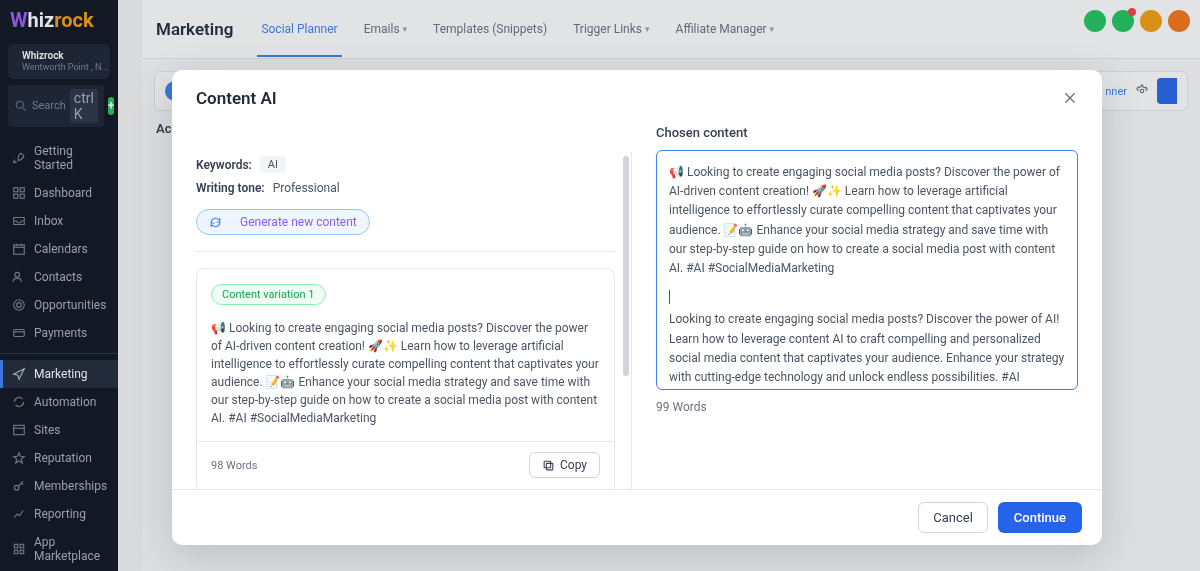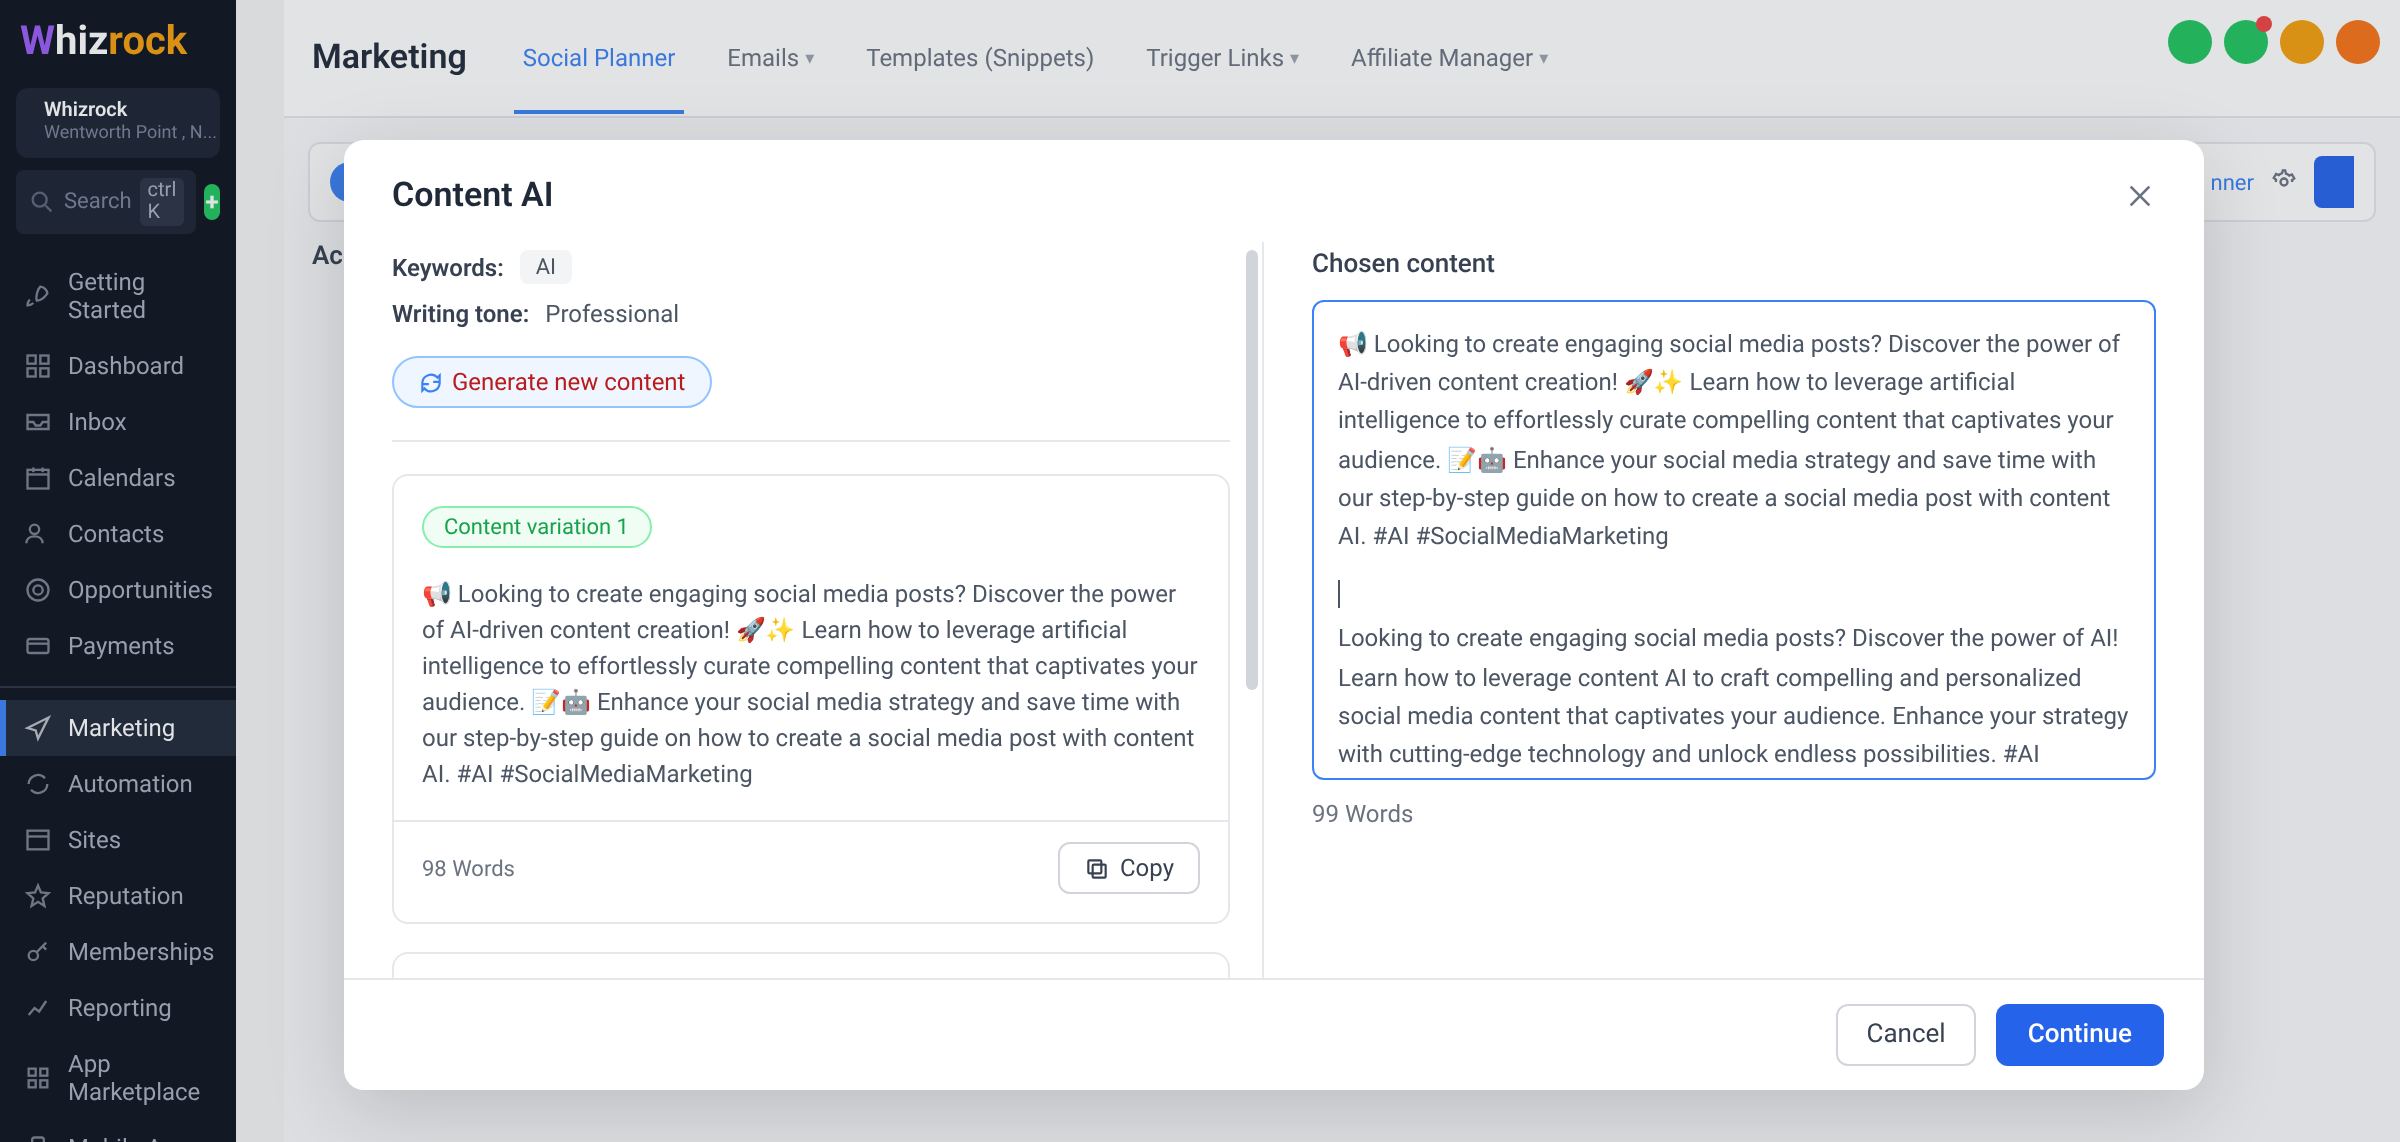--- a/index.html
+++ b/index.html
@@ -11,21 +11,21 @@
   .logo span.w { color: #9b5cf6; }
   .logo span.hiz { color: #ffffff; }
   .logo span.rock { color: #f59e0b; }
   .account-box { margin: 4px 8px; padding: 6px 8px; background: #1a2030; border-radius: 6px; display: flex; align-items: center; gap: 6px; }
   .account-avatar { width: 16px; height: 16px; border-radius: 50%; background: #3a4255; }
   .account-text { display: flex; flex-direction: column; line-height: 1.2; font-size: 10px; }
   .account-text .name { color: #fff; font-weight: 600; }
   .account-text .sub { color: #7a8299; font-size: 9px; white-space: nowrap; overflow: hidden; text-overflow: ellipsis; max-width: 90px;}
   .search-row { margin: 6px 8px; display: flex; gap: 4px; align-items: center; }
   .search-box { flex: 1; background: #1a2030; border-radius: 4px; padding: 4px 6px; display: flex; align-items: center; gap: 4px; font-size: 11px; color: #7a8299; }
-  .search-box .kbd { background: #2a3142; border-radius: 3px; padding: 1px 4px; font-size: 10px; color: #a8b0c0; margin-left: auto;}
+  .search-box .kbd { background: #2a3142; border-radius: 3px; padding: 1px 4px; font-size: 14px; color: #a8b0c0; margin-left: auto;}
   .add-btn { width: 18px; height: 18px; background: #22c55e; border-radius: 4px; display: flex; align-items: center; justify-content: center; color: #fff; font-size: 12px; font-weight: bold;}
   .nav { margin-top: 10px; }
   .nav-item { display: flex; align-items: center; gap: 8px; padding: 7px 12px; font-size: 12px; color: #a8b0c0; cursor: pointer; }
   .nav-item.active { background: #1f2737; color: #fff; border-left: 3px solid #3b82f6; padding-left: 9px;}
   .nav-icon { width: 14px; height: 14px; opacity: 0.7; flex-shrink: 0; }
   .nav-divider { border-top: 1px solid #2a3142; margin: 6px 0; }
 
   
   .topbar { position: absolute; left: 142px; right: 0; top: 0; height: 59px; background: #fff; border-bottom: 1px solid #e5e7eb; display: flex; align-items: center; padding: 0 14px; gap: 18px; }
   .topbar h1 { font-size: 17px; font-weight: 600; color: #1f2937; margin-right: 6px; }
@@ -46,27 +46,27 @@
   .subbar .right{ margin-left:auto; display:flex; gap:8px; align-items:center;}
   .acc-label { font-size: 13px; font-weight:600; color:#374151; margin:10px 2px;}
 
   
   .modal-overlay { position: absolute; inset: 0; background: rgba(55,65,81,0.15); }
   .modal { position: absolute; left: 172px; top: 70px; width: 930px; height: 475px; background: #fff; border-radius: 10px; box-shadow: 0 10px 40px rgba(0,0,0,0.15); display: flex; flex-direction: column; }
   .modal-header { padding: 18px 24px 12px; display: flex; align-items: center; border-bottom: 1px solid transparent;}
   .modal-title { font-size: 17px; font-weight: 600; color: #1f2937; }
   .modal-close { margin-left: auto; font-size: 18px; color: #6b7280; cursor: pointer; background:none; border:none;}
   .modal-body { flex: 1; display: flex; overflow: hidden; }
-  .body-left { width: 460px; border-right: 1px solid #e5e7eb; padding: 4px 16px 0 24px; overflow-y: auto; position:relative;}
+  .body-left { width: 460px; border-right: 1px solid #e5e7eb; padding: 4px 16px 0 24px; overflow-y: auto; position:relative;margin-top:31px;}
   .body-left-scroll { position:absolute; right:2px; top:4px; width:6px; height:220px; background:#d1d5db; border-radius:3px;}
   .body-right { flex: 1; padding: 4px 24px 0 24px; display: flex; flex-direction: column;}
   .kv { font-size: 12px; color: #374151; margin-bottom: 8px; display:flex; align-items:center; gap:8px;}
   .kv .k { font-weight: 600; }
   .kv .chip { background:#f3f4f6; border-radius:4px; padding:2px 8px; font-size:11px; color:#4b5563;}
-  .generate-btn { display: inline-flex; align-items: center; gap: 4px; border: 1px solid #93c5fd; color: #b91c1c; background: #eff6ff; font-size: 12px; padding: 5px 12px; border-radius: 14px; cursor:pointer; margin-top:6px;}
+  .generate-btn { display: inline-flex; align-items: center; gap: 18px; border: 1px solid #93c5fd; color: #8b5cf6; background: #eff6ff; font-size: 12px; padding: 5px 12px; border-radius: 14px; cursor:pointer; margin-top:6px;}
   .hr { border-top:1px solid #e5e7eb; margin:16px 0;}
   .variation-card { border:1px solid #e5e7eb; border-radius:8px; padding:14px; margin-bottom:14px; background:#fff;}
   .variation-chip { display:inline-block; border:1px solid #86efac; color:#16a34a; background:#f0fdf4; font-size:11px; padding:3px 10px; border-radius:12px; margin-bottom:14px;}
   .variation-text { font-size:12px; color:#4b5563; line-height:1.5;}
   .variation-card hr { border:none; border-top:1px solid #e5e7eb; margin:14px -14px 10px;}
   .variation-footer { display:flex; align-items:center; justify-content:space-between;}
   .word-count { font-size:11px; color:#6b7280;}
   .copy-btn { display:flex; align-items:center; gap:5px; border:1px solid #d1d5db; background:#fff; font-size:12px; padding:5px 12px; border-radius:6px; cursor:pointer; color:#374151;}
   .section-label { font-size:13px; color:#374151; font-weight:500; margin-bottom:10px;}
   .chosen-box { flex:1; min-height:240px; max-height:240px; border:1.5px solid #3b82f6; border-radius:6px; padding:12px; font-size:12px; color:#4b5563; line-height:1.6; overflow-y:auto; }

